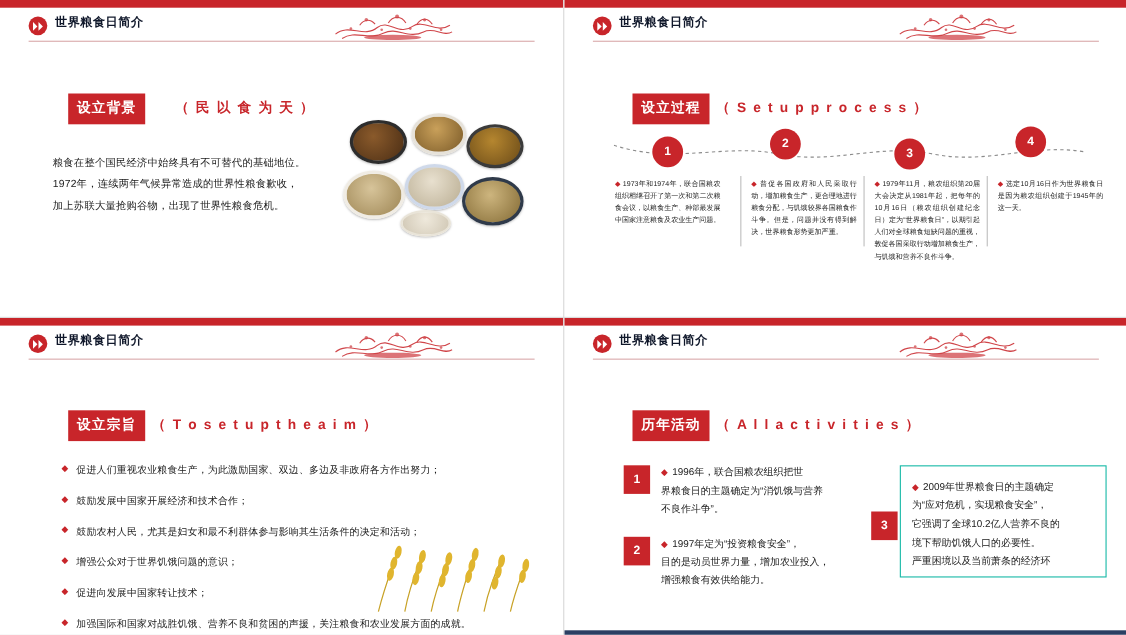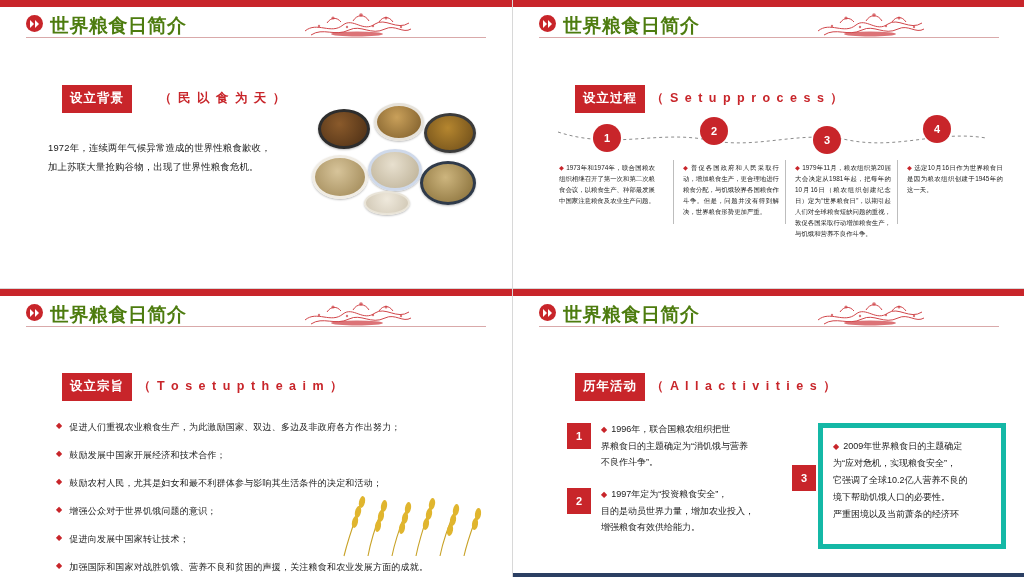--- a/index.html
+++ b/index.html
@@ -35,21 +35,21 @@
   .hdr-chev {
     position: absolute; left: 26px; top: 8px;
     width: 17px; height: 17px;
     background: #c8252a;
     border-radius: 50%;
     display: flex; align-items: center; justify-content: center;
   }
   .hdr-chev svg { display:block; }
   .hdr-title {
     position: absolute; left: 50px; top: 6px;
-    font-size: 19px; font-weight: bold; color: #4d7c0f;
+    font-size: 11px; font-weight: bold; color: #0f172a;
     letter-spacing: 0.5px;
   }
   .hdr-rule {
     position: absolute; left: 26px; right: 26px; top: 30px;
     height: 1px; background: #d9a9aa;
   }
   .hdr-orn {
     position: absolute; right: 95px; top: 2px;
     width: 120px; height: 30px;
     opacity: 0.85;
@@ -127,22 +127,22 @@
     font-size: 11px; font-weight: bold;
     display: flex; align-items: center; justify-content: center;
   }
   .n4-txt {
     position: absolute; width: 185px;
     font-size: 9px; color: #1a1a1a; line-height: 1.85;
   }
   .n4-txt .dia { color: #c8252a; margin-right: 4px; font-size: 8px; }
   .n4-card {
     position: absolute; left: 305px; top: 134px;
-    width: 188px; height: 126px;
-    border: 5px solid #14b8a6;
+    width: 188px; height: 102px;
+    border: 1px solid #14b8a6;
     padding: 10px 10px;
     font-size: 9px; color: #1a1a1a; line-height: 1.9;
   }
   .n4-card .dia { color: #c8252a; margin-right: 4px; font-size: 8px; }
   .bottombar {
     position: absolute; left: 0; right: 0; bottom: 0; height: 5px;
   }
 </style>
 </head>
 <body>
@@ -178,20 +178,21 @@
             <circle cx="104" cy="18" r="1.2"></circle>
           <ellipse cx="60" cy="25" rx="26" ry="2.4"></ellipse>
         </g>
       </svg>
     </div>
 
     <div class="tag" style="left:62px; top:85px;">设立背景</div>
     <div class="tag-sub" style="left:138px; top:90px;margin-left:21px;">（ 民 以 食 为 天 ）</div>
 
     <div class="s1-body">
+      <div>粮食在整个国民经济中始终具有不可替代的基础地位。</div>
       <div>1972年，连续两年气候异常造成的世界性粮食歉收，</div>
       <div>加上苏联大量抢购谷物，出现了世界性粮食危机。</div>
     </div>
 
     <div class="s1-img">
 
       <div class="bowl" style="left:6px; top:6px; width:52px; height:40px; background:radial-gradient(circle at 40% 35%, #8a5a2b, #4a2d14); border:3px solid #2d2d2d;"></div>
       <div class="bowl" style="left:62px; top:0px; width:50px; height:38px; background:radial-gradient(circle at 45% 35%, #c9a05a, #7a5a28); border:3px solid #e6e2da;"></div>
       <div class="bowl" style="left:112px; top:10px; width:52px; height:40px; background:radial-gradient(circle at 45% 35%, #b5862f, #6a4a18); border:3px solid #3b3b3b;"></div>
       <div class="bowl" style="left:0px; top:52px; width:56px; height:44px; background:radial-gradient(circle at 45% 35%, #d7c49a, #9c8452); border:3px solid #f0ece4;"></div>

